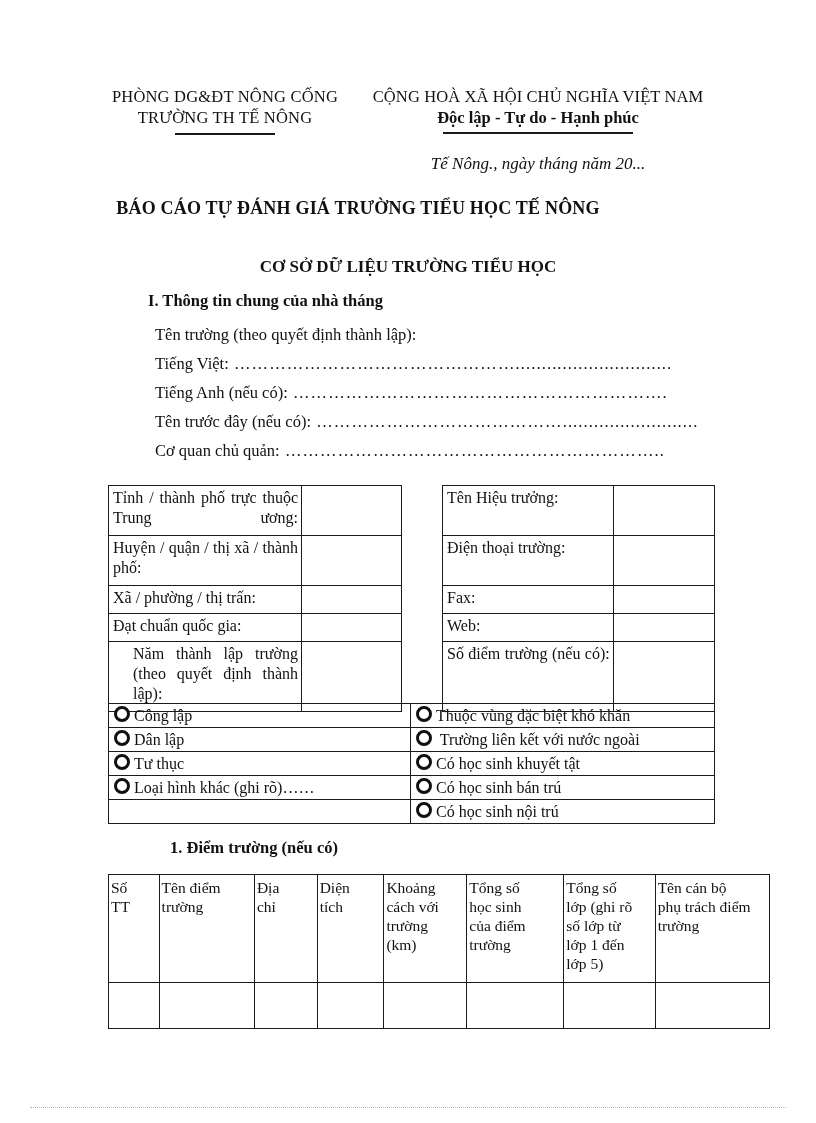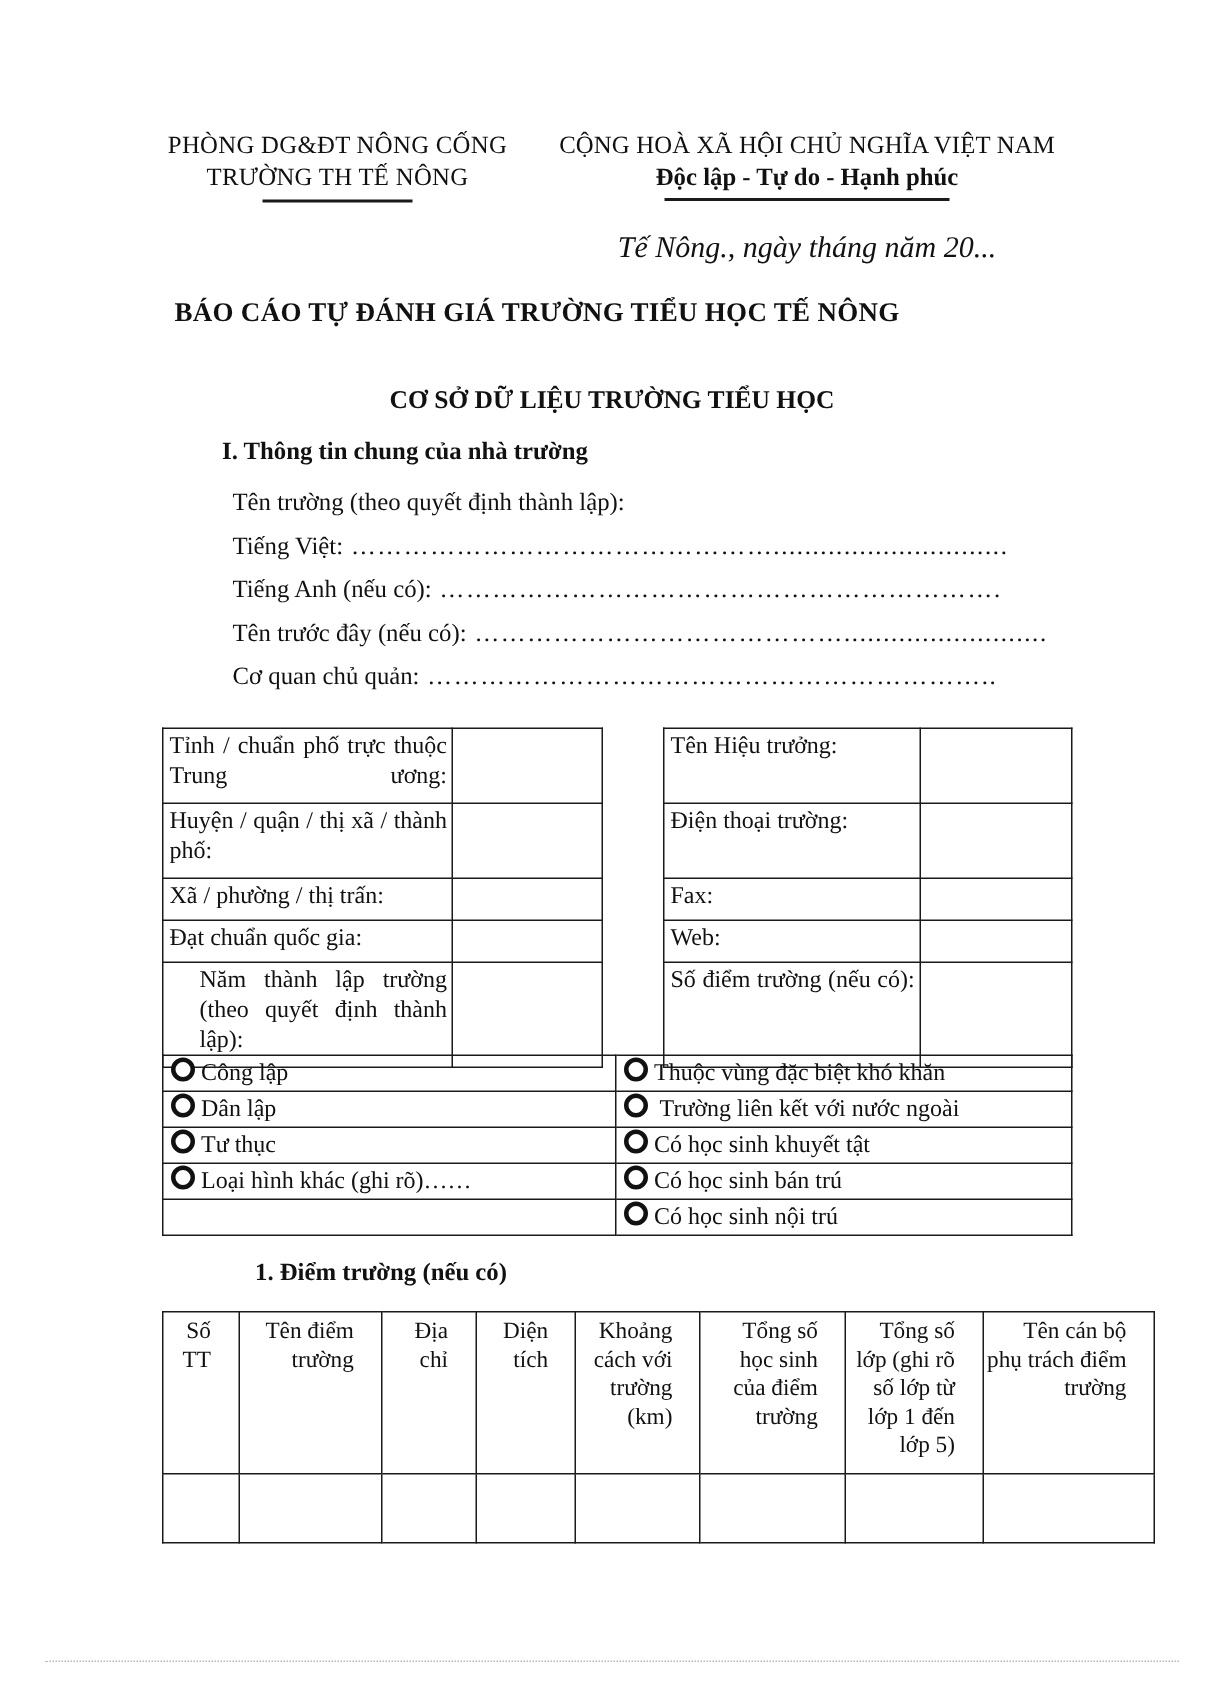--- a/index.html
+++ b/index.html
@@ -66,21 +66,21 @@
     background: #1a1a1a;
     margin: 3px auto 0 auto;
   }
   .lh-date {
     position: absolute;
     left: 352px;
     top: 68px;
     width: 372px;
     text-align: center;
     font-style: italic;
-    font-size: 20px;
+    font-size: 17px;
   }
 
   
   .doc-title {
     position: absolute;
     top: 198px;
     left: 0;
     width: 716px;
     text-align: center;
     font-size: 18px;
@@ -188,21 +188,21 @@
     position: absolute;
     left: 108px;
     top: 874px;
     width: 662px;
     border-collapse: collapse;
     font-size: 15.5px;
     line-height: 19px;
   }
   #points-table td {
     border: 1.2px solid #1a1a1a;
-    text-align: right;
+    text-align: left;
     vertical-align: top;
     padding: 3px 18px 4px 2px;
   }
   #points-table tr.head td { height: 100px; }
   #points-table tr.body td { height: 38px; }
 
   
   .scan-edge {
     position: absolute;
     left: 30px;
@@ -226,21 +226,21 @@
     <div class="lh-right">
       <div class="l1">CỘNG HOÀ XÃ HỘI CHỦ NGHĨA VIỆT NAM</div>
       <div class="l2">Độc lập - Tự do - Hạnh phúc</div>
       <div class="rule"></div>
     </div>
     <div class="lh-date">Tế Nông., ngày    tháng   năm 20...</div>
   </div>
 
   <div class="doc-title">BÁO CÁO TỰ ĐÁNH GIÁ TRƯỜNG TIỂU HỌC TẾ NÔNG</div>
   <div class="doc-subtitle">CƠ SỞ DỮ LIỆU  TRƯỜNG TIỂU HỌC</div>
-  <div class="section-heading">I. Thông tin chung của nhà trường</div>
+  <div class="section-heading">I. Thông tin chung của nhà tháng</div>
 
   <div class="fill-block">
     <div class="fill-line">
       <span>Tên trường (theo quyết định thành lập):</span><span class="dots"></span>
     </div>
     <div class="fill-line">
       <span>Tiếng Việt:</span><span class="dots"> …………………………………………..............................</span>
     </div>
     <div class="fill-line">
       <span>Tiếng Anh (nếu có):</span><span class="dots"> ……………………………………………………….</span>
@@ -249,21 +249,21 @@
       <span>Tên trước đây (nếu có):</span><span class="dots"> ……………………………………..........................</span>
     </div>
     <div class="fill-line">
       <span>Cơ quan chủ quản:</span><span class="dots"> ………………………………………………………..</span>
     </div>
   </div>
 
   <table class="info-table" id="info-left">
     <tbody>
         <tr>
-      <td style="width:193px;height:44px;">Tỉnh / chuẩn phố trực thuộc Trung ương:</td>
+      <td style="width:193px;height:44px;">Tỉnh / thành phố trực thuộc Trung ương:</td>
       <td class="val" style="width:98px;"></td>
     </tr>
     <tr>
       <td style="height:44px;">Huyện / quận / thị xã / thành phố:</td>
       <td class="val"></td>
     </tr>
     <tr>
       <td class="nojust" style="height:22px;">Xã / phường / thị trấn:</td>
       <td class="val"></td>
     </tr>

